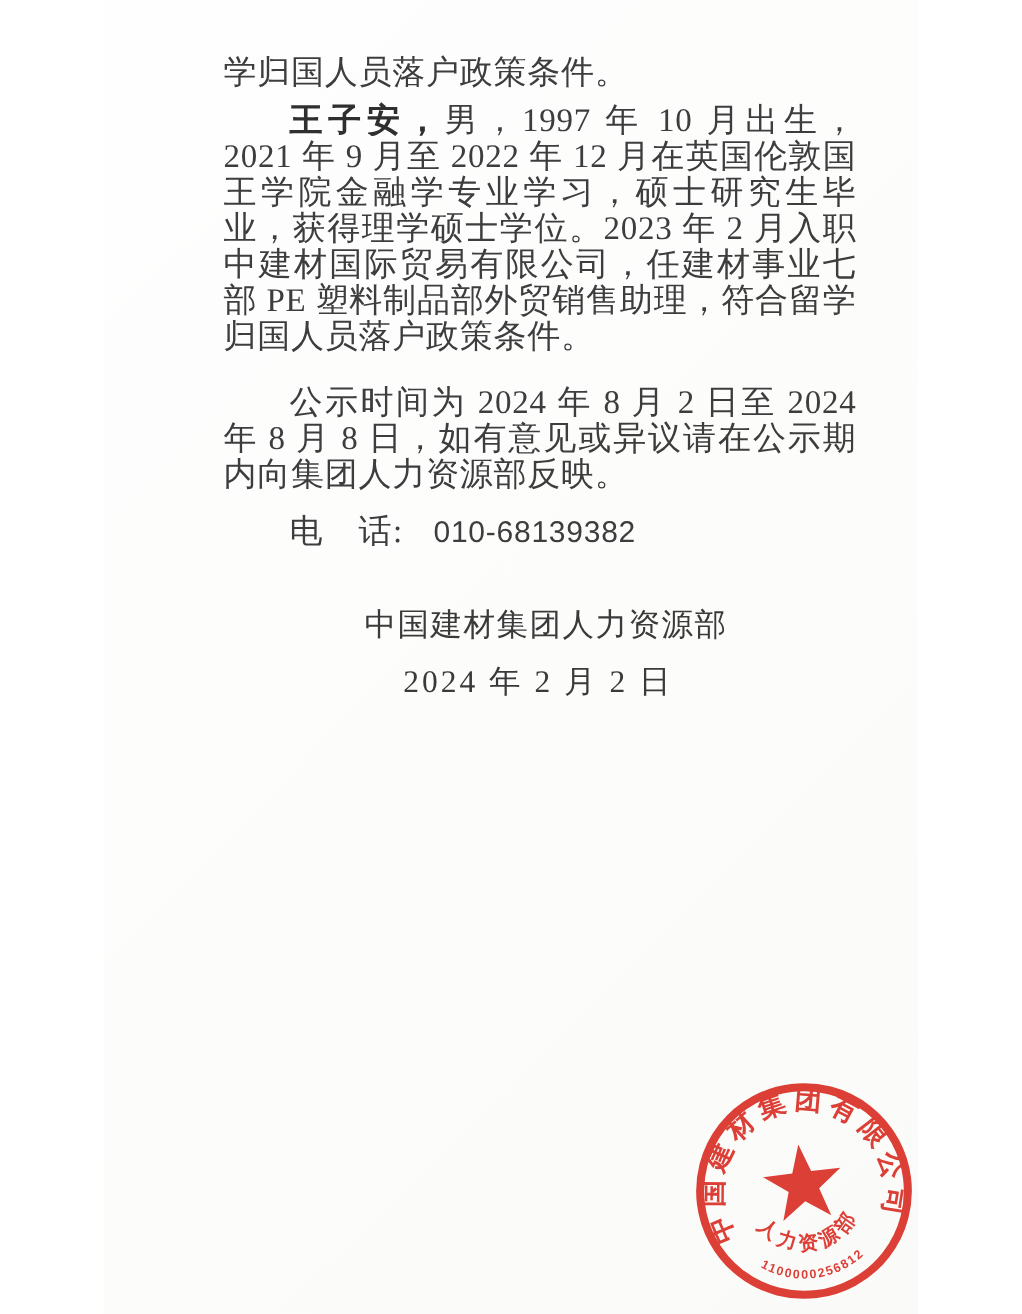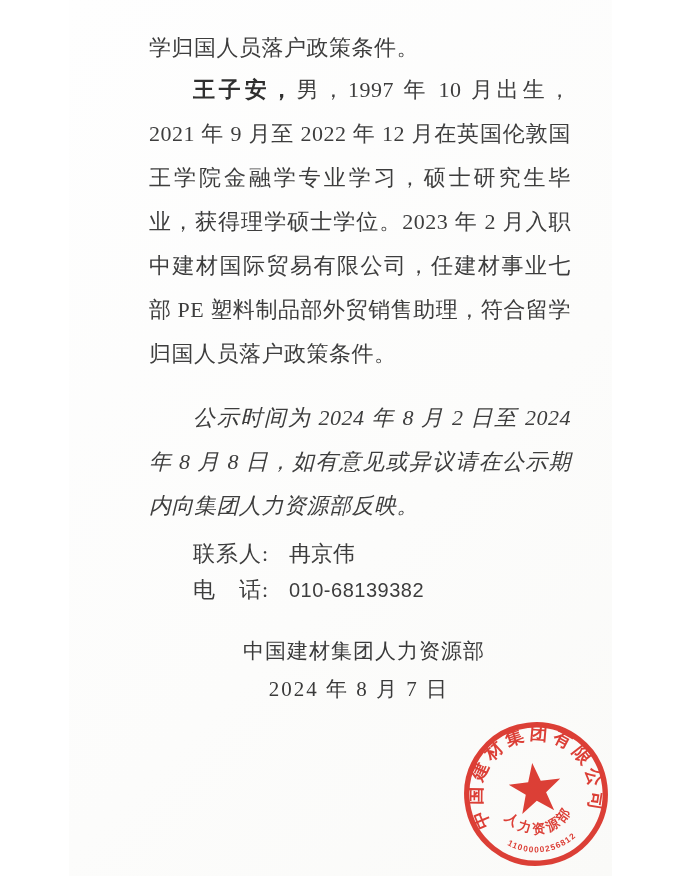--- a/index.html
+++ b/index.html
@@ -21,30 +21,30 @@
     top: 28px;
   }
   .body-line {
     font-size: 22px;
     line-height: 40px;
     text-align: justify;
     letter-spacing: 0.5px;
   }
   .para {
     font-size: 22px;
-    line-height: 44px;
+    line-height: 24px;
     text-align: justify;
     text-indent: 44px;
     letter-spacing: 0.5px;
   }
   .para .person-name {
     font-weight: 700;
     color: #2f2f2f;
   }
-  .notice { margin-top: 20px; font-style: italic; }
+  .notice { margin-top: 20px; }
   .contacts {
     margin-top: 8px;
     padding-left: 44px;
     font-size: 22px;
     line-height: 36px;
   }
   .contact-row { white-space: nowrap; }
   .contact-label {
     display: inline-block;
     min-width: 96px;
@@ -91,27 +91,26 @@
   <div class="content">
 
     <p class="body-line">学归国人员落户政策条件。</p>
 
     <p class="para"><span class="person-name">王子安，</span><span>男，1997 年 10 月出生，2021 年 9 月至 2022 年 12 月在英国伦敦国王学院金融学专业学习，硕士研究生毕业，获得理学硕士学位。2023 年 2 月入职中建材国际贸易有限公司，任建材事业七部 PE 塑料制品部外贸销售助理，符合留学归国人员落户政策条件。</span></p>
 
 
     <p class="para notice">公示时间为 2024 年 8 月 2 日至 2024 年 8 月 8 日，如有意见或异议请在公示期内向集团人力资源部反映。</p>
 
     <div class="contacts">
-      <div class="contact-row"><span class="contact-label">联系人:</span><span>冉京伟</span></div>
       <div class="contact-row"><span class="contact-label">电　话:</span><span class="mono">010-68139382</span></div>
     </div>
 
     <div class="sign-block">
       <p class="signature">中国建材集团人力资源部</p>
-      <p class="date-line">2024 年 8 月 7 日</p>
+      <p class="date-line">2024 年 2 月 2 日</p>
     </div>
 
   </div>
 
   <svg class="seal" viewBox="0 0 160 160" xmlns="http://www.w3.org/2000/svg">
     <g transform="rotate(-7 80 80)" fill="#de2f26">
       <circle cx="80" cy="80" r="71" fill="none" stroke="#de2f26" stroke-width="5.5"></circle>
       <polygon points="80,48 86.5,67.1 106.6,67.3 90.5,79.4 96.5,98.7 80,87 63.5,98.7 69.5,79.4 53.4,67.3 73.5,67.1"></polygon>
       <defs>
         <path id="arc-company" d="M 31.5 108 A 56 56 0 1 1 128.5 108" fill="none"></path>

